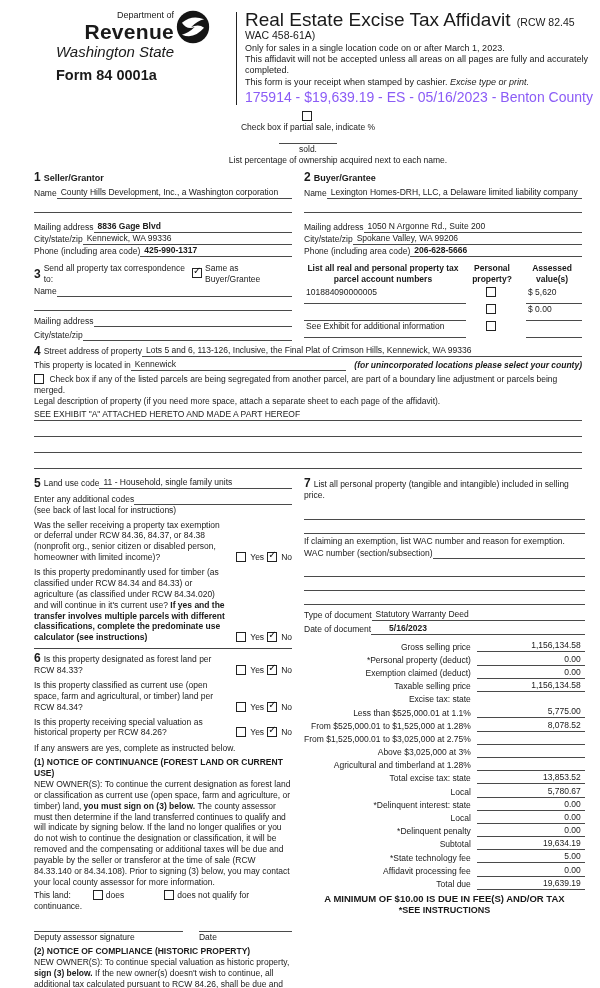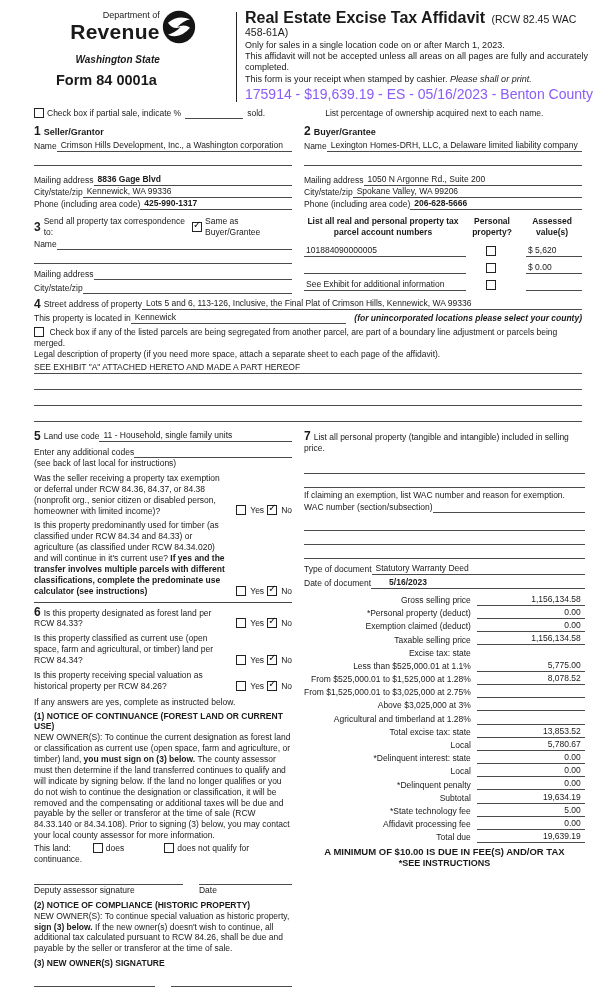--- a/index.html
+++ b/index.html
@@ -19,45 +19,45 @@
   .yn{display:flex;gap:3px;align-items:center;white-space:nowrap;flex:none;padding-left:6px;}
   .yn .cb{margin:0 1px 1px 0;}
   .secnum{font-size:12px;font-weight:bold;margin-right:3px;line-height:1;}
   
   .hdr{display:flex;margin-bottom:4px;}
   .hdr-left{width:198px;flex:none;text-align:center;}
   .logo-row{display:flex;justify-content:center;align-items:flex-start;gap:2px;}
   .logo-txt{text-align:right;}
   .dept{font-size:9px;}
   .rev{font-size:21px;font-weight:bold;line-height:.95;letter-spacing:.3px;}
-  .wa{font-size:10px;font-style:italic;margin-top:13px;font-weight:bold;}
+  .wa{font-size:15px;font-style:italic;margin-top:1px;}
   .formno{font-size:14.5px;font-weight:bold;margin-top:4px;text-align:left;padding-left:22px;}
   .hdr-div{width:1px;background:#222;margin:2px 8px 2px 4px;flex:none;}
   .hdr-right{flex:1;}
-  .title{font-size:16px;font-weight:bold;line-height:1;margin-top:35px;}
+  .title{font-size:19px;font-weight:normal;line-height:1;margin-top:35px;}
   .rcw{font-size:10.5px;margin-left:4px;}
   .note{font-size:9px;line-height:1.25;}
   .stamp{font-size:14px;color:#8b5cf6;text-align:right;margin-top:1px;white-space:nowrap;}
-  .partial{display:flex;align-items:center;margin:3px 0 6px 0;}
+  .partial{display:flex;align-items:center;margin:3px 0 6px 0;flex-direction:column;}
   .short-line{width:58px;border-bottom:1px solid #4a4a4a;height:10px;margin:0 4px;}
   .own-note{margin-left:60px;}
   
   .cols{display:flex;gap:12px;}
   .c-left{width:258px;flex:none;}
   .c-right{flex:1;}
   .sec-head{margin-bottom:2px;}
   .sec-head .t{font-weight:bold;font-size:9px;}
   .gap2{height:2px}.gap4{height:4px}.gap6{height:6px}.gap8{height:8px}
   
   .ptable{width:100%;}
   .phead{display:flex;text-align:center;font-weight:bold;margin-bottom:2px;}
   .ph-num{width:158px;flex:none;}
   .ph-pp{width:52px;flex:none;padding:0 4px;}
   .ph-av{flex:1;}
-  .parcel-row{display:flex;align-items:flex-end;height:17px;}
+  .parcel-row{display:flex;height:17px;}
   .p-num{width:158px;flex:none;border-bottom:1px solid #4a4a4a;padding:0 2px;}
   .p-cb{width:52px;flex:none;text-align:center;}
   .p-val{flex:1;border-bottom:1px solid #4a4a4a;padding:0 2px;margin-left:8px;}
   
   .q{display:flex;align-items:flex-end;margin-top:4px;}
   .q-text{flex:1;padding-right:2px;}
   .col-divider{border-bottom:1px solid #444;margin:5px 0 3px 0;}
   
   .tax-row{display:flex;align-items:flex-end;height:13.2px;}
   .tax-label{flex:1;text-align:right;padding-right:6px;white-space:nowrap;}
@@ -94,39 +94,39 @@
       <div class="formno">Form 84 0001a</div>
     </div>
     <div class="hdr-div"></div>
     <div class="hdr-right">
       <div>
         <span class="title">Real Estate Excise Tax Affidavit</span>
         <span class="rcw">(RCW 82.45 WAC 458-61A)</span>
       </div>
       <div class="note">Only for sales in a single location code on or after March 1, 2023.</div>
       <div class="note">This affidavit will not be accepted unless all areas on all pages are fully and accurately completed.</div>
-      <div class="note"><span>This form is your receipt when stamped by cashier. </span><span class="i">Please shall or print.</span></div>
+      <div class="note"><span>This form is your receipt when stamped by cashier. </span><span class="i">Excise type or print.</span></div>
       <div class="stamp">175914 - $19,639.19 - ES - 05/16/2023 - Benton County</div>
     </div>
   </div>
 
   <div class="partial">
     <span class="cb"></span>
     <span>Check box if partial sale, indicate %</span>
     <span class="short-line"></span>
     <span>sold.</span>
     <span class="own-note">List percentage of ownership acquired next to each name.</span>
   </div>
 
   <div class="cols">
     <div class="c-left">
       <div class="sec-head"><span class="secnum">1</span><span class="t">Seller/Grantor</span></div>
       <div class="row">
           <span class="lbl">Name</span>
-          <span class="fill">Crimson Hills Development, Inc., a Washington corporation</span>
+          <span class="fill">County Hills Development, Inc., a Washington corporation</span>
         </div>
       <div class="blank"></div>
       <div class="gap8"></div>
       <div class="row">
           <span class="lbl">Mailing address</span>
           <span class="fill b">8836 Gage Blvd</span>
         </div>
       <div class="row">
           <span class="lbl">City/state/zip</span>
           <span class="fill">Kennewick, WA 99336</span>

